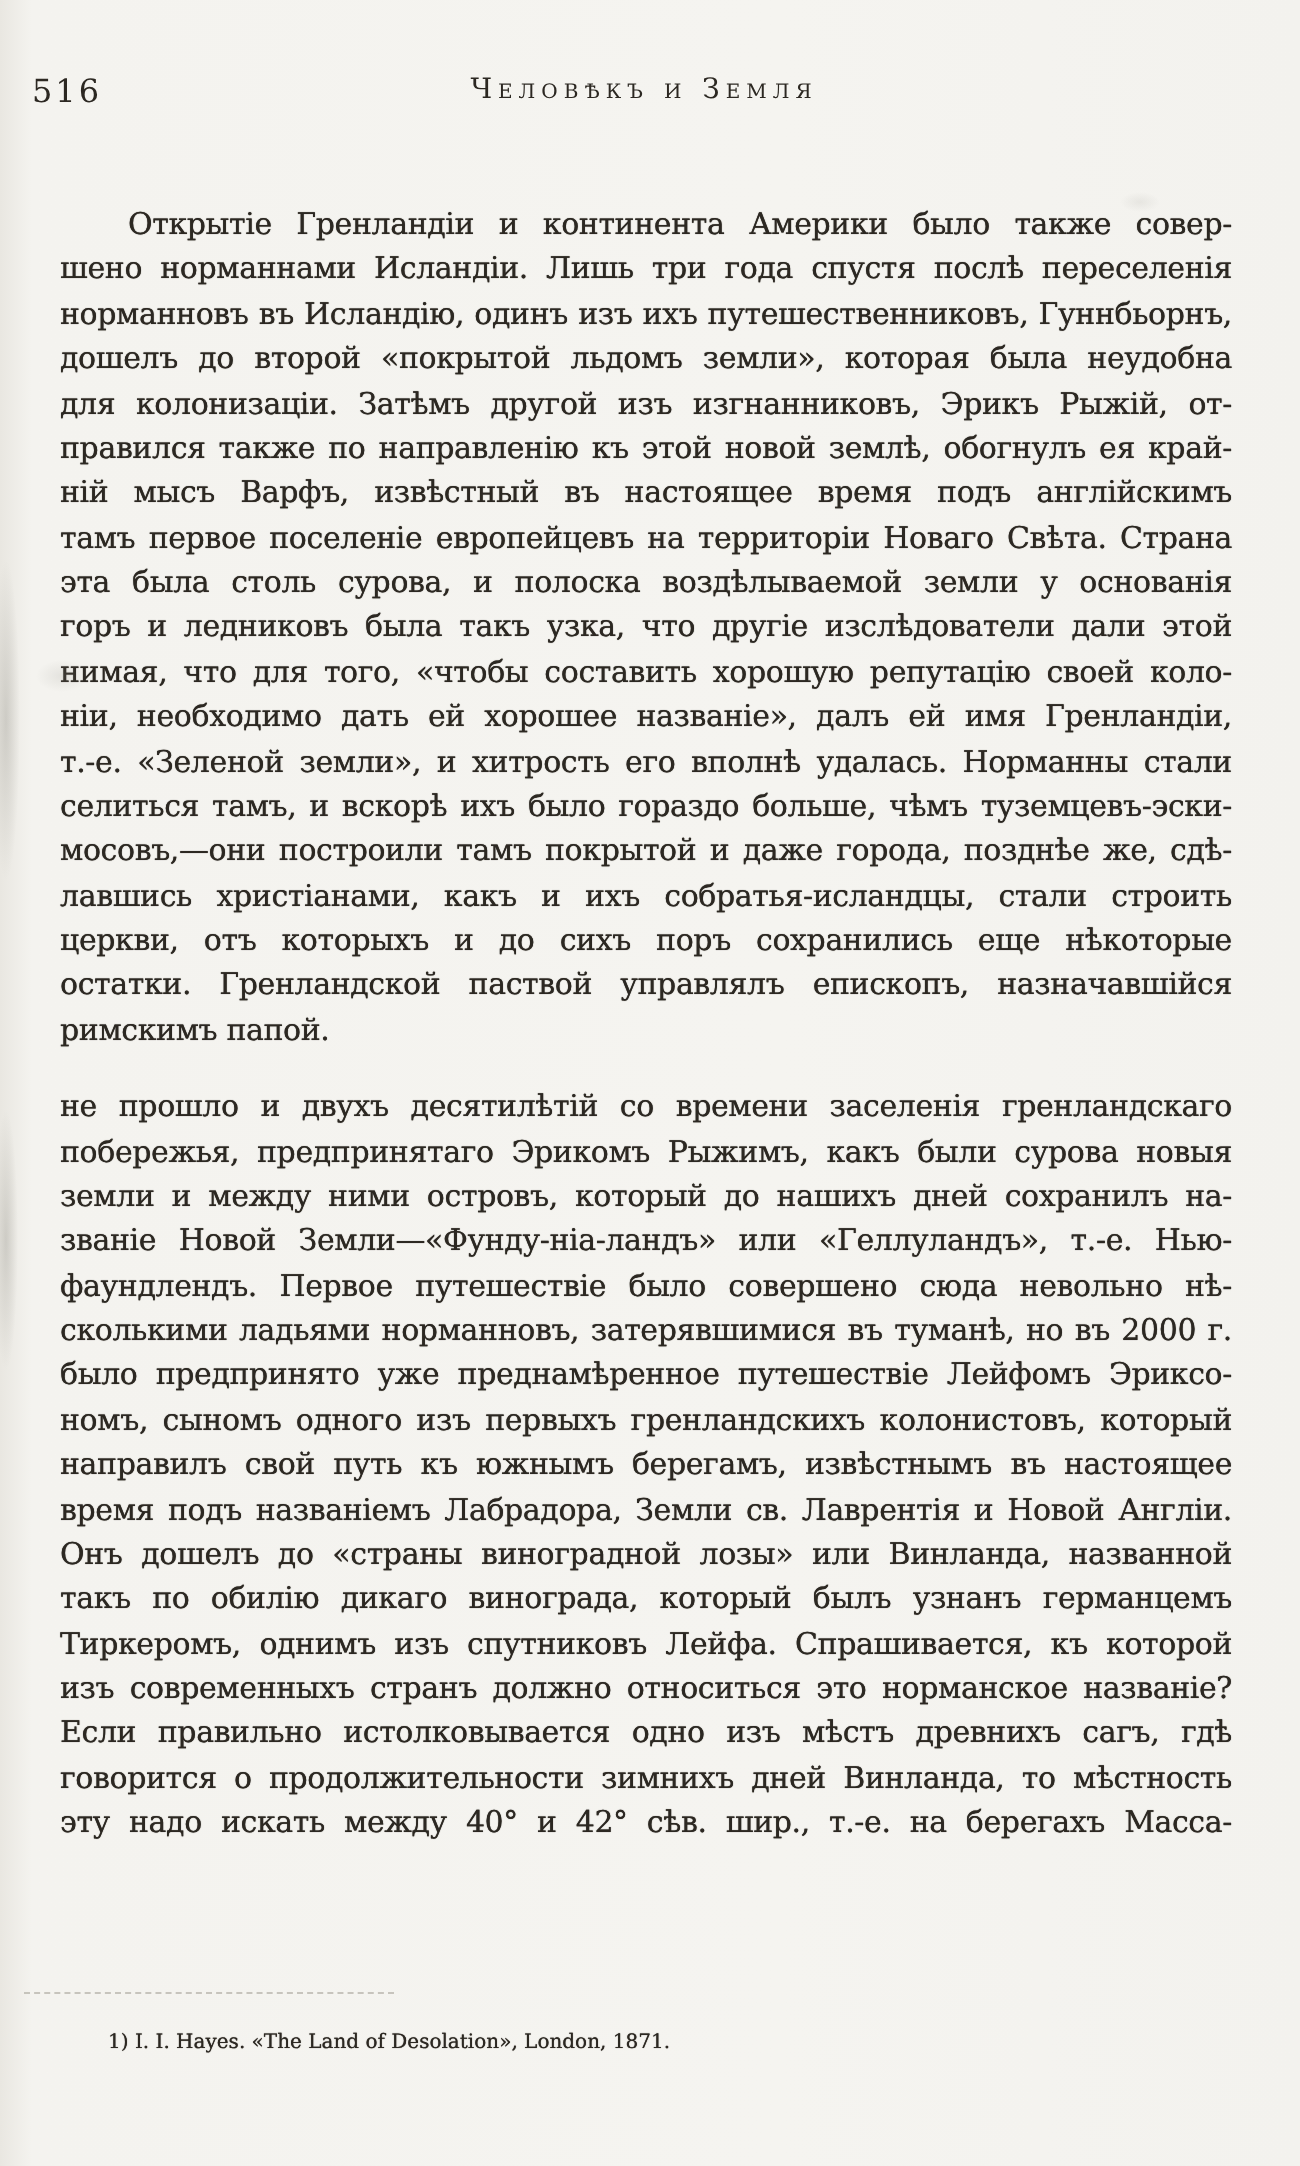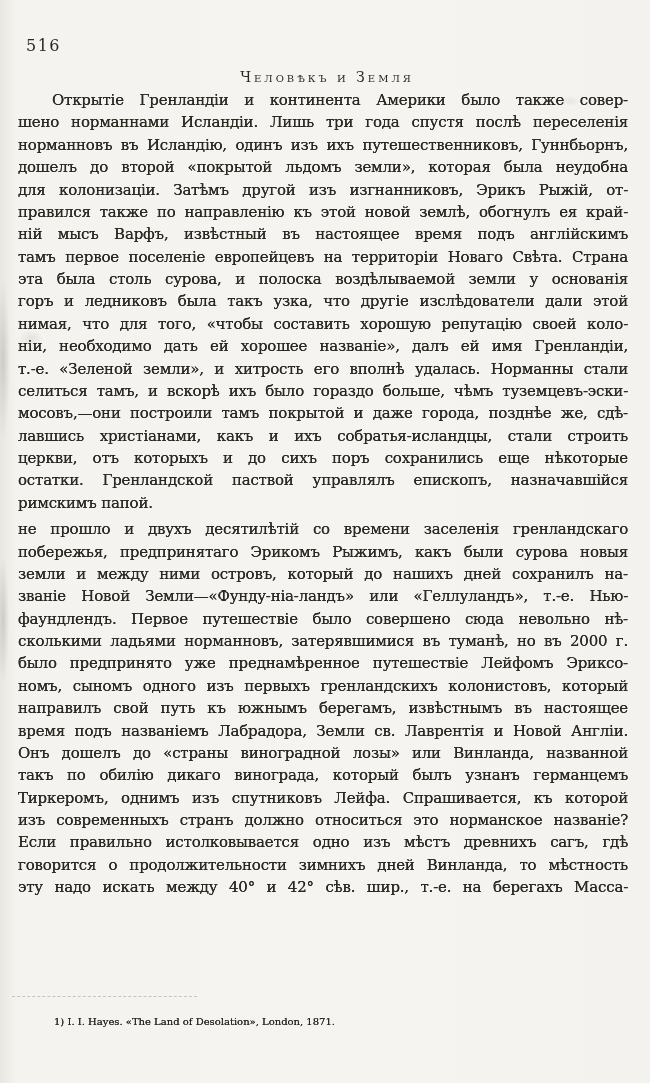--- a/index.html
+++ b/index.html
@@ -13,50 +13,49 @@
     height: 1083px;
     overflow: hidden;
     background: linear-gradient(90deg, #e9e7e1 0px, #f4f3ef 16px, #f5f4f0 60%, #f3f2ee 100%);
     font-family: "DejaVu Serif", "Liberation Serif", serif;
     color: #2c2822;
   }
   
   .running-head {
     position: absolute;
     top: 36px;
-    left: 24px;
+    left: 14px;
     right: 20px;
     height: 20px;
   }
   .page-num {
     position: absolute;
     left: 2px;
     top: 0;
     font-size: 16px;
     letter-spacing: 1.5px;
   }
   .running-title {
     position: absolute;
     left: 0;
     right: 0;
     top: 1px;
     text-align: center;
     font-size: 14px;
     font-variant: small-caps;
     letter-spacing: 3px;
-    margin-top: 32px;
   }
   
   .body-text {
     position: absolute;
     top: 85px;
     left: 14px;
     width: 618px;
   }
-  .para { margin: 4px; }
+  .para { margin: 16px; }
   .line {
     font-size: 15px;
     line-height: 22.38px;
     letter-spacing: -0.2px;
     text-align: justify;
     text-align-last: justify;
     text-shadow: 0 0 0.4px currentColor;
   }
   .line.first { text-indent: 34px; }
   .line.lastline { text-align-last: left; }

